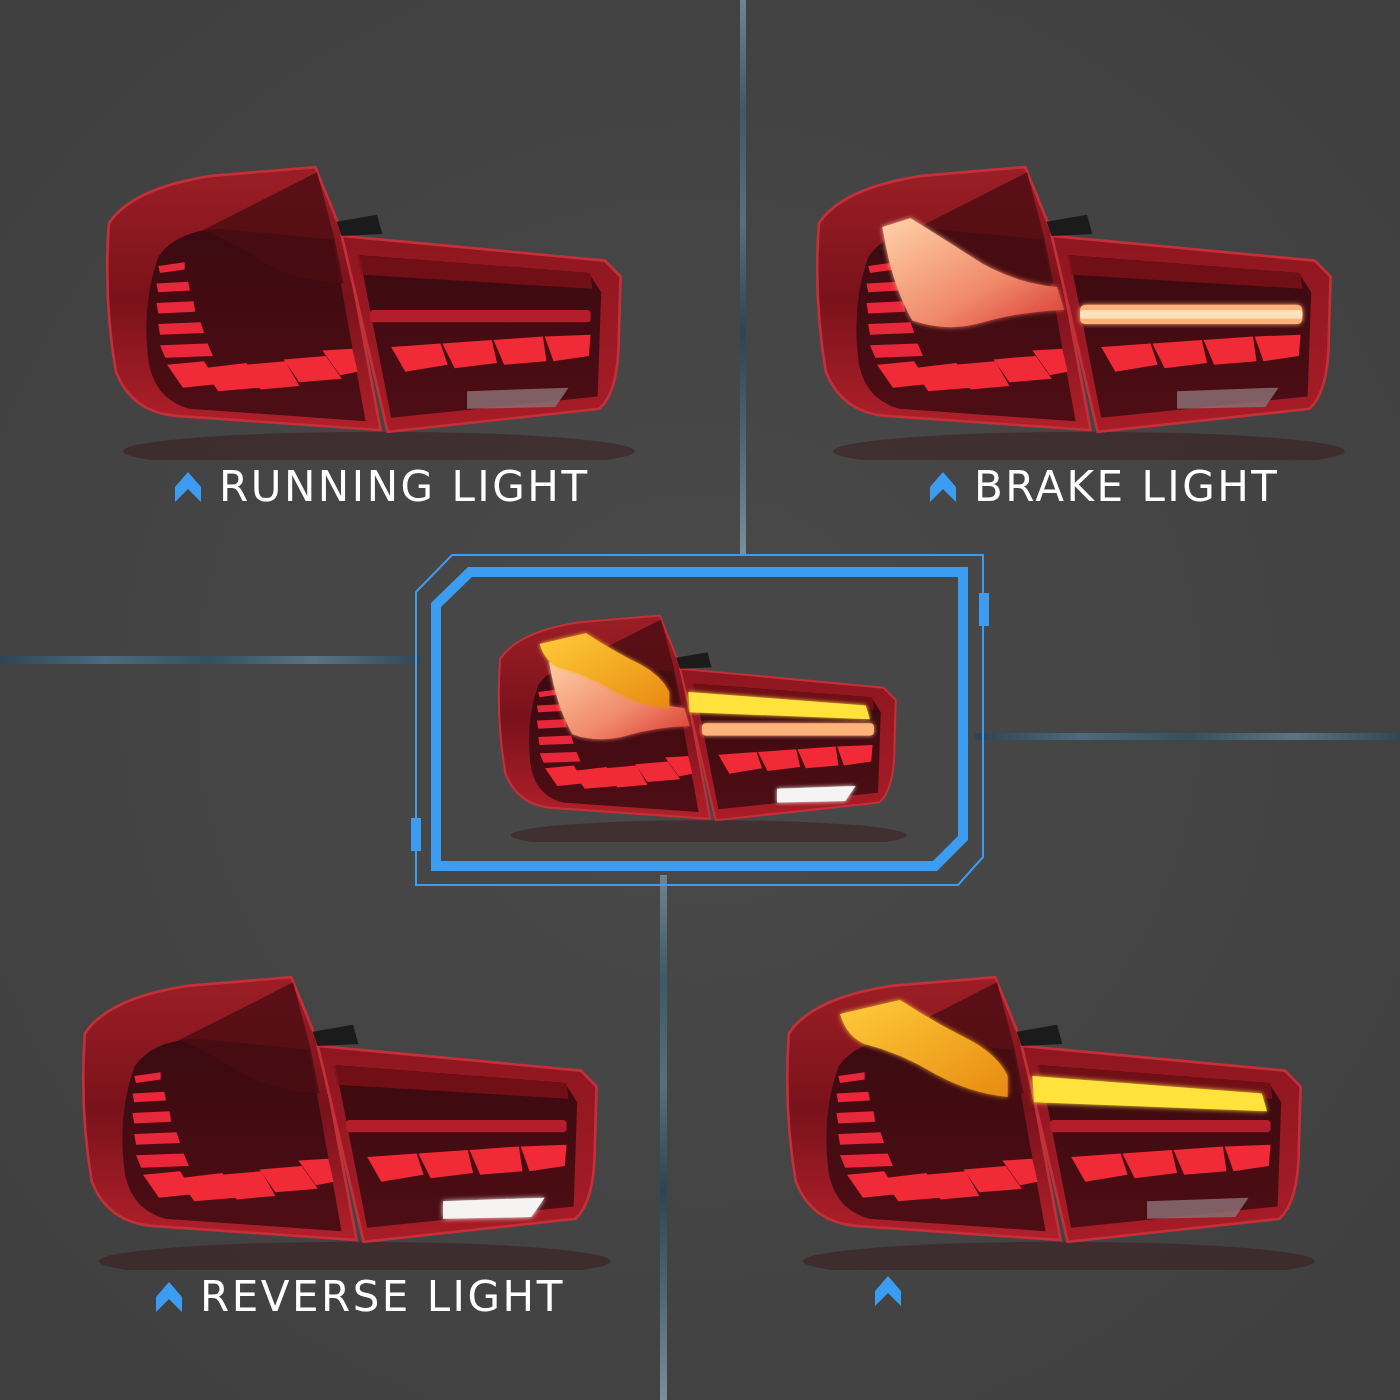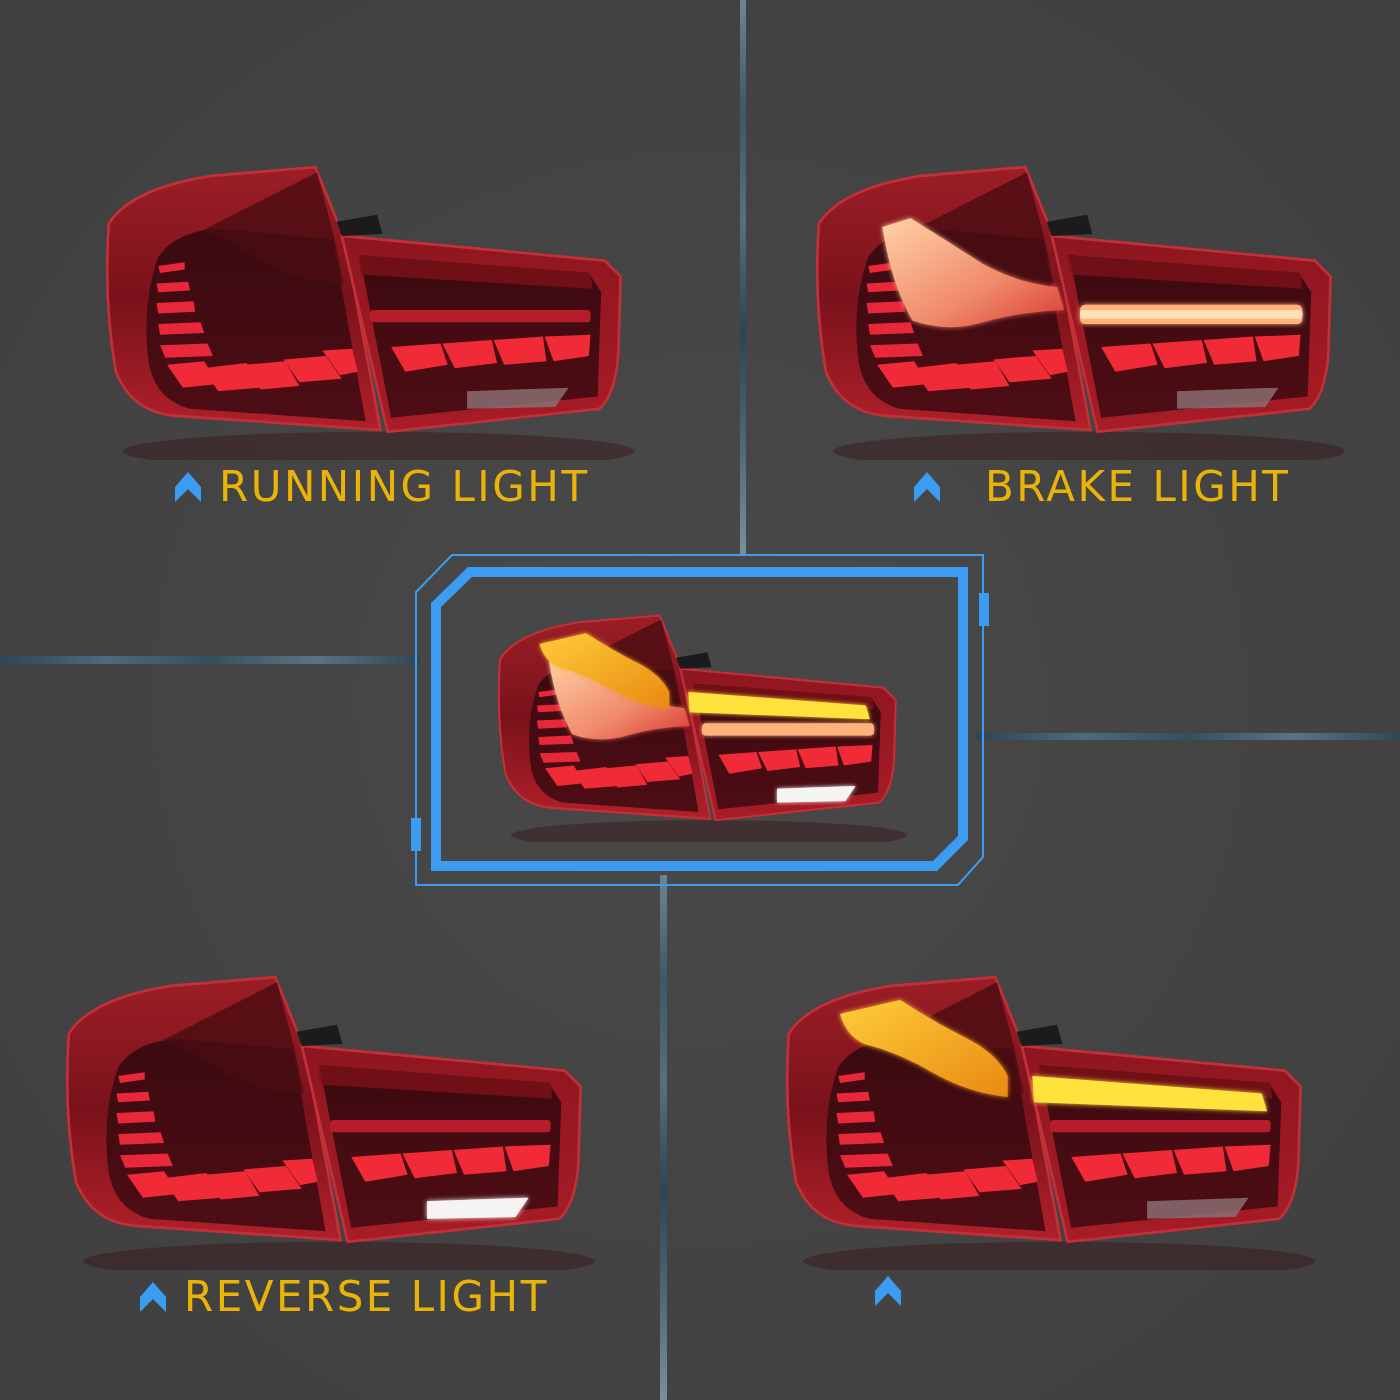--- a/index.html
+++ b/index.html
@@ -7,21 +7,21 @@
     width:1400px; height:1400px; position:relative; overflow:hidden;
     background:#444444;
     font-family:"DejaVu Sans", "Liberation Sans", sans-serif;
   }
   .bg-glow { position:absolute; inset:0;
     background: radial-gradient(ellipse at 50% 50%, #4a4a4a 0%, #434343 60%, #3f3f3f 100%); }
   .divider { position:absolute; background:linear-gradient(90deg,#2d4556,#4d6a7e,#34505f,#5b7485,#2f4858); }
   .divider.v { background:linear-gradient(180deg,#6f8493,#3d5868,#57707f,#2c4556,#4f6878,#7a8f9c); }
   .quad { position:absolute; }
   .light { position:absolute; }
-  .caption { position:absolute; display:flex; align-items:center; color:#eab308;
+  .caption { position:absolute; display:flex; align-items:center; color:#ffffff;
     font-size:42px; letter-spacing:2.5px; font-weight:normal; white-space:nowrap; }
   .caption .chev { width:26px; height:30px; margin-right:18px; flex:0 0 auto; }
   .frame { position:absolute; left:0; top:0; }
 </style>
 </head>
 <body>
 
 <div class="bg-glow"></div>
 
 <div class="divider v" style="left:740px;top:0;width:6px;height:555px;"></div>
@@ -121,29 +121,29 @@
 </div>
 
 <div class="quad" style="left:746px;top:0;width:654px;height:735px;">
   <svg class="light" style="left:24px;top:160px;" width="620" height="300" viewBox="0 0 620 340">
     <use href="#taillight-base"></use>
 
     <path d="M86,76 L118,66 Q160,92 200,118 Q240,140 284,144 L292,170 Q240,172 200,184 Q160,196 120,182 Q96,140 86,76 Z" fill="url(#brakeG)" filter="url(#glow)"></path>
     <rect x="310" y="164" width="252" height="22" rx="6" fill="#ffb27a" filter="url(#glow)"></rect>
     <rect x="310" y="170" width="252" height="10" rx="4" fill="#ffe0b8"></rect>
   </svg>
-  <div class="caption" style="left:168px;top:462px;gap:27px;">
+  <div class="caption" style="left:184px;top:462px;">
     <svg class="chev" viewBox="0 0 26 30">
         <path d="M13,0 L26,15 L26,30 L13,17 L0,30 L0,15 Z" fill="#3b9cf2"></path>
       </svg>
     <span>BRAKE LIGHT</span>
   </div>
 </div>
 
-<div class="quad" style="left:0;top:664px;width:688px;height:736px;">
+<div class="quad" style="left:16px;top:664px;width:688px;height:736px;">
   <svg class="light" style="left:20px;top:306px;" width="620" height="300" viewBox="0 0 620 340">
     <use href="#taillight-base"></use>
     <path d="M420,262 L535,258 L520,280 L420,282 Z" fill="#f6f3f3" filter="url(#glow)"></path>
   </svg>
   <div class="caption" style="left:140px;top:608px;">
     <svg class="chev" viewBox="0 0 26 30">
         <path d="M13,0 L26,15 L26,30 L13,17 L0,30 L0,15 Z" fill="#3b9cf2"></path>
       </svg>
     <span>REVERSE LIGHT</span>
   </div>

